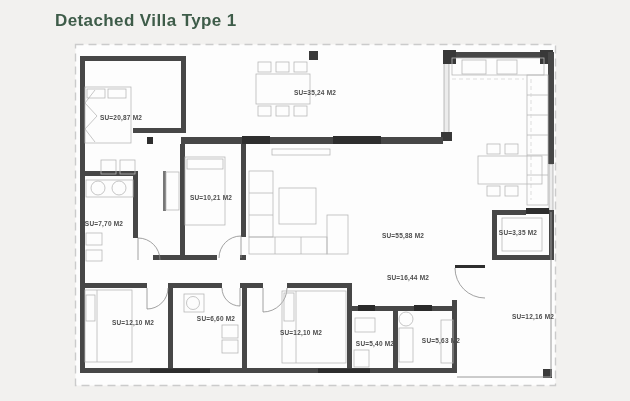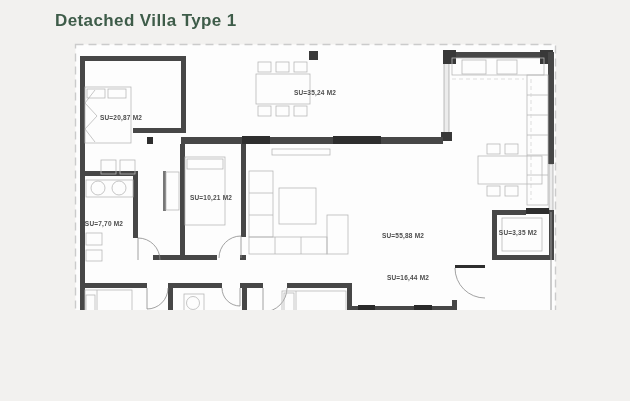--- a/index.html
+++ b/index.html
@@ -1,16 +1,16 @@
 <!DOCTYPE html>
 <html><head>
 <meta charset="utf-8">
 <style>
   html,body{margin:0;padding:0;background:#f2f1ef;}
-  .stage{position:relative;width:630px;height:310px;overflow:hidden;
+  .stage{position:relative;width:630px;height:401px;overflow:hidden;
          font-family:"Liberation Sans",sans-serif;background:#f2f1ef;}
   .page-title{position:absolute;left:55px;top:11px;font-size:17px;font-weight:700;
               letter-spacing:.4px;color:#3e5c49;}
   .plan-svg{position:absolute;left:0;top:0;}
   .room-label{position:absolute;transform:translate(-50%,-50%);
               font-size:6.5px;font-weight:600;line-height:1;color:#4d4d4d;
               letter-spacing:.2px;white-space:nowrap;}
 </style>
 </head>
 <body>

